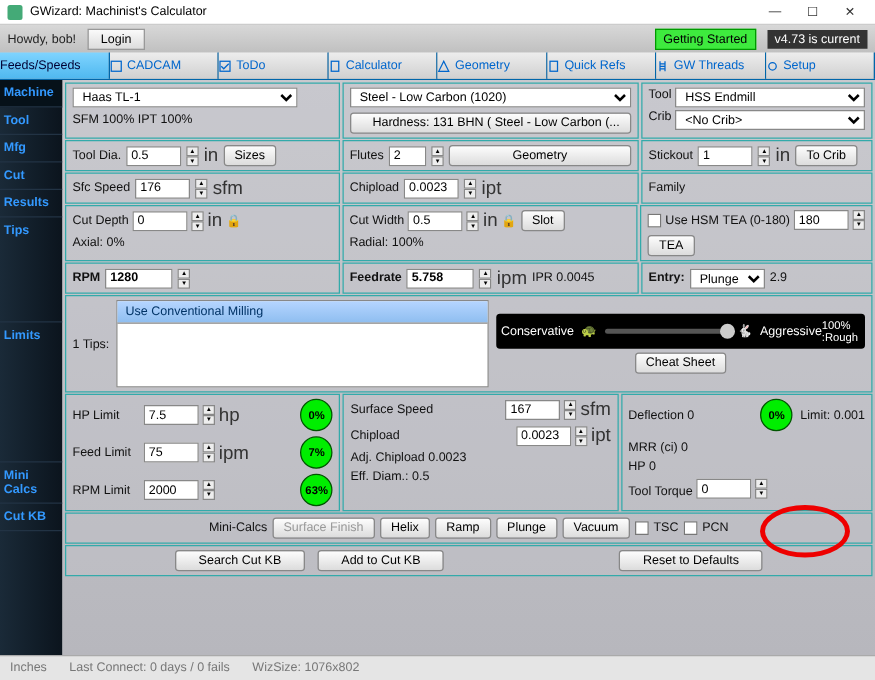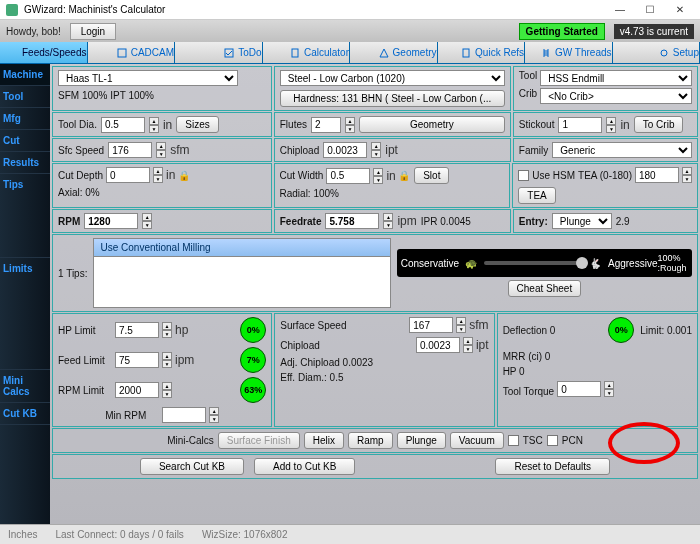--- a/index.html
+++ b/index.html
@@ -4,40 +4,40 @@
 <style>
   *{box-sizing:border-box;margin:0;padding:0;font-family:Arial,Helvetica,sans-serif;font-size:10px}
   body{background:#f0f0f0;width:700px;height:544px;overflow:hidden}
   .titlebar{height:20px;background:#fff;border-bottom:1px solid #ccc;display:flex;align-items:center;padding:0 6px;justify-content:space-between}
   .title-l{display:flex;align-items:center;gap:6px}
   .appicon{width:12px;height:12px;background:#4a7;border-radius:2px}
   .winbtns{display:flex;gap:2px}
   .winbtn{width:28px;height:18px;display:flex;align-items:center;justify-content:center;color:#333}
   .greet{height:22px;background:linear-gradient(#d8d8d8,#c0c0c0);display:flex;align-items:center;padding:0 6px;justify-content:space-between;font-size:10px;color:#222}
   .login{background:linear-gradient(#fafafa,#ddd);border:1px solid #999;padding:2px 10px;font-size:10px;margin-left:6px}
-  .gs{background:#3eea3e;color:#000;padding:2px 6px;font-weight:bold;border:1px solid #090}
+  .gs{background:#3eea3e;color:#000;padding:2px 6px;font-weight:normal;border:1px solid #090}
   .ver{color:#fff;background:#333;padding:2px 6px;margin-left:6px}
   .tabs{height:22px;display:flex;background:#b0b0b0;border-bottom:1px solid #06a}
-  .tab{flex:1;border-right:1px solid #06a;display:flex;align-items:center;justify-content:flex-end;gap:4px;background:linear-gradient(#ededed,#d0d0d0);font-size:10px;color:#06c}
+  .tab{flex:1;border-right:1px solid #06a;display:flex;align-items:center;justify-content:flex-start;gap:4px;background:linear-gradient(#ededed,#d0d0d0);font-size:10px;color:#06c}
   .tab.act{background:linear-gradient(#7fd4ff,#4fb8ef);color:#003}
   .main{display:flex;height:460px}
   .side{width:50px;background:linear-gradient(90deg,#1a2a38,#0b141d);display:flex;flex-direction:column}
   .sideitem{color:#39f;font-weight:bold;font-size:10px;padding:5px 3px;border-bottom:1px solid #234}
   .sideitem.act{background:#061119}
   .content{flex:1;background:linear-gradient(#c9c9ce,#b7b7bd);padding:2px;display:flex;flex-direction:column;gap:1px}
   .row{display:flex;gap:2px}
   .box{border:1px solid #3aa;background:rgba(200,200,205,.3);padding:3px 5px;display:flex;align-items:center;gap:4px;flex-wrap:wrap}
   .lbl{color:#111;font-size:10px;white-space:nowrap}
   .sel,.inp{background:#fff;border:1px solid #888;padding:1px 3px;font-size:10px;height:16px}
   .sel{min-width:120px}
   .inp{width:44px}
   .spin{width:10px;height:16px;display:inline-flex;flex-direction:column}
   .spin i{flex:1;border:1px solid #888;background:#eee;font-size:5px;text-align:center;line-height:6px}
   .btn{background:linear-gradient(#fdfdfd,#dcdcdc);border:1px solid #888;padding:2px 8px;font-size:10px;border-radius:3px}
-  .un{color:#333;font-size:12px}
+  .un{color:#333;font-size:15px}
   .bold{font-weight:bold}
   .tipbox{background:#fff;border:1px solid #888;height:70px;flex:1}
   .tiphdr{background:linear-gradient(#b5d5ff,#8fbef0);color:#036;padding:3px 6px;border-bottom:1px solid #888}
   .tortoise{background:#000;color:#fff;height:48px;flex:1;display:flex;flex-direction:row;align-items:center;justify-content:center;border-radius:3px;position:relative;padding:4px}
   .slider{width:100px;height:4px;background:#555;position:relative;border-radius:2px}
   .slider::after{content:"";position:absolute;right:-4px;top:-4px;width:12px;height:12px;background:#ccc;border-radius:50%}
   .pct{background:#0e0;color:#000;font-weight:bold;width:26px;height:26px;border-radius:50%;display:flex;align-items:center;justify-content:center;font-size:9px;border:1px solid #050}
   .chk{width:11px;height:11px;border:1px solid #777;background:#fff;display:inline-block}
   .redcirc{position:absolute;border:4px solid #e00;border-radius:50%;width:72px;height:42px;pointer-events:none}
   .status{height:20px;background:#e5e5e5;border-top:1px solid #aaa;display:flex;align-items:center;padding:0 8px;gap:18px;font-size:9px;color:#777}
@@ -129,21 +129,21 @@
 
   <div class="content">
 
     <div class="row">
       <div class="box" style="flex:1.2;flex-direction:column;align-items:flex-start">
         <select class="sel" style="width:180px"><option>Haas TL-1</option></select>
         <span class="lbl">SFM 100% IPT 100%</span>
       </div>
       <div class="box" style="flex:1.3;flex-direction:column;align-items:stretch">
         <select class="sel"><option>Steel - Low Carbon (1020)</option></select>
-        <button class="btn" style="text-align:center">Hardness: 131 BHN ( Steel - Low Carbon (...</button>
+        <button class="btn" style="text-align:right">Hardness: 131 BHN ( Steel - Low Carbon (...</button>
       </div>
       <div class="box" style="flex:1;flex-direction:column;align-items:stretch;gap:2px">
         <div style="display:flex;gap:3px">
             <span class="lbl">Tool</span>
             <select class="sel" style="flex:1"><option>HSS Endmill</option></select>
           </div>
         <div style="display:flex;gap:3px">
             <span class="lbl">Crib</span>
             <select class="sel" style="flex:1"><option>&lt;No Crib&gt;</option></select>
           </div>
@@ -196,21 +196,20 @@
           <span class="lbl">Chipload</span>
           <input class="inp" value="0.0023" style="">
           <div class="spin">
             <i>▲</i>
             <i>▼</i>
           </div>
           <span class="un">ipt</span>
         </div>
       <div class="box" style="flex:1">
           <span class="lbl">Family</span>
-          <select class="sel" style="flex:1"><option>Generic</option></select>
         </div>
     </div>
 
     <div class="row">
       <div class="box" style="flex:1.2;flex-direction:column;align-items:flex-start">
         <div style="display:flex;gap:3px;align-items:center">
             <span class="lbl">Cut Depth</span>
             <input class="inp" value="0" style="">
             <div class="spin">
               <i>▲</i>
@@ -292,21 +291,21 @@
               <span>Aggressive</span>
             </div>
             <span style="font-size:9px">100% :Rough</span>
           </div>
           <button class="btn">Cheat Sheet</button>
         </div>
       </div>
     </div>
 
     <div class="row">
-      <div class="box" style="flex:1.1;flex-direction:column;align-items:center;gap:4px">
+      <div class="box" style="flex:1.1;flex-direction:column;align-items:flex-end;gap:4px">
         <div style="display:flex;gap:3px;align-items:center;width:100%">
             <span class="lbl" style="width:54px">HP Limit</span>
             <input class="inp" value="7.5" style="">
             <div class="spin">
               <i>▲</i>
               <i>▼</i>
             </div>
             <span class="un">hp</span>
             <span style="flex:1"></span>
             <div class="pct">0%</div>
@@ -324,28 +323,20 @@
           </div>
         <div style="display:flex;gap:3px;align-items:center;width:100%">
             <span class="lbl" style="width:54px">RPM Limit</span>
             <input class="inp" value="2000" style="">
             <div class="spin">
               <i>▲</i>
               <i>▼</i>
             </div>
             <span style="flex:1"></span>
             <div class="pct">63%</div>
-          </div>
-        <div style="display:flex;gap:3px;align-items:center">
-            <span class="lbl" style="width:54px">Min RPM</span>
-            <input class="inp" value="" style="">
-            <div class="spin">
-              <i>▲</i>
-              <i>▼</i>
-            </div>
           </div>
       </div>
       <div class="box" style="flex:1.1;flex-direction:column;align-items:flex-start;gap:4px">
         <div style="display:flex;gap:3px;align-items:center;width:100%">
             <span class="lbl" style="width:80px">Surface Speed</span>
             <span style="flex:1"></span>
             <input class="inp" value="167" style="">
             <div class="spin">
               <i>▲</i>
               <i>▼</i>

